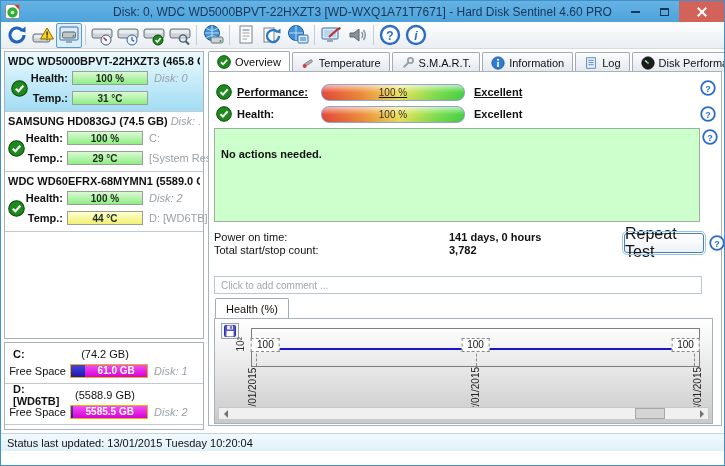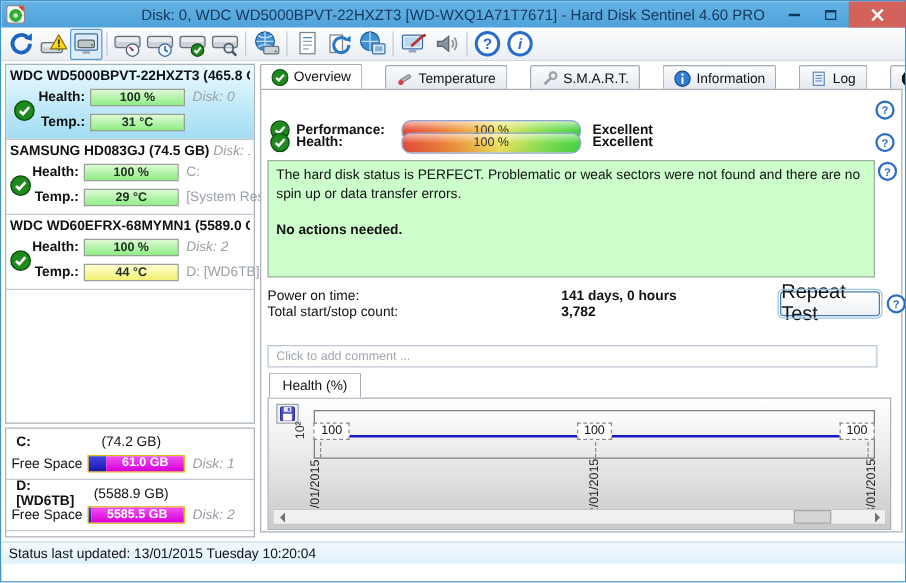--- a/index.html
+++ b/index.html
@@ -71,21 +71,21 @@
   .space-bar { width:78px; height:14px; border:1px solid #eab308; display:flex; }
   .seg-used { background:linear-gradient(180deg,#4444e0,#1818b0); }
   .seg-free { background:linear-gradient(180deg,#f050f0,#d800d8); flex:1; display:flex;
               align-items:center; justify-content:center; color:#fff; font-weight:bold; font-size:10px; }
   .part-right { margin-left:6px; color:#9aa0a6; font-style:italic; }
 
   
   .main { position:absolute; left:207px; top:0; width:514px; height:381px; }
   .tabbar { position:absolute; left:0; top:2px; height:21px; display:flex; align-items:flex-end; }
   .tab { display:flex; align-items:center; gap:4px; height:20px; padding:0 8px;
-         border:1px solid #a3abb3; border-bottom:none; border-radius:2px 2px 0 0; margin-right:18px;
+         border:1px solid #a3abb3; border-bottom:none; border-radius:2px 2px 0 0; margin-right:2px;
          background:linear-gradient(180deg,#fbfcfd,#e3e8ee); font-size:11px; white-space:nowrap; }
   .tab.active { background:#fff; height:21px; font-size:11px; }
   .tab svg { width:14px; height:14px; }
 
   .tab-content { position:absolute; left:0; top:22px; width:514px; height:355px;
                  border:1px solid #a9b1b9; background:#fff; }
 
   .meter-row { position:absolute; left:7px; height:20px; display:flex; align-items:center; }
   .meter-row .check { margin-right:5px; }
   .meter-label { font-weight:bold; width:84px; }
@@ -461,21 +461,21 @@
               <path d="M8 8 L4.6 5.2" stroke="#e8e8e8" stroke-width="1.5"></path>
               <circle cx="8" cy="8" r="1.2" fill="#40c040"></circle>
             </svg>
           <span>Disk Performance</span>
         </div>
 
       </div>
 
       <div class="tab-content">
 
-        <div class="meter-row" style="top:22px;">
+        <div class="meter-row" style="top:10px;text-decoration:underline;">
           <svg class="check" width="16" height="16" viewBox="0 0 16 16">
               <circle cx="8" cy="8" r="7.3" fill="#1e8a1e" stroke="#0c4a0c"></circle>
               <path d="M4.5 8.3 L7 10.6 L11.6 5.4" stroke="#fff" stroke-width="2" fill="none"></path>
             </svg>
           <span class="meter-label">Performance:</span>
           <span class="meter-bar">100 %</span>
           <span class="meter-rating">Excellent</span>
         </div>
         <svg class="help-ic" style="left:491px; top:8px;" viewBox="0 0 16 16">
             <circle cx="8" cy="8" r="6.8" fill="#fff" stroke="#2b6cc8" stroke-width="1.8"></circle>
@@ -490,21 +490,20 @@
           <span class="meter-label">Health:</span>
           <span class="meter-bar">100 %</span>
           <span class="meter-rating">Excellent</span>
         </div>
         <svg class="help-ic" style="left:491px; top:34px;" viewBox="0 0 16 16">
             <circle cx="8" cy="8" r="6.8" fill="#fff" stroke="#2b6cc8" stroke-width="1.8"></circle>
             <text x="8" y="11.5" text-anchor="middle" font-size="9" font-weight="bold" fill="#2b6cc8">?</text>
           </svg>
 
         <div class="status-box">
-          <div class="line1">The hard disk status is PERFECT. Problematic or weak sectors were not found and there are no spin up or data transfer errors.</div>
           <div class="line2">No actions needed.</div>
         </div>
         <svg class="help-ic" style="left:493px; top:57px;" viewBox="0 0 16 16">
             <circle cx="8" cy="8" r="6.8" fill="#fff" stroke="#2b6cc8" stroke-width="1.8"></circle>
             <text x="8" y="11.5" text-anchor="middle" font-size="9" font-weight="bold" fill="#2b6cc8">?</text>
           </svg>
 
         <div class="stats">
           <div class="stat-row">
             <span class="stat-label">Power on time:</span>

